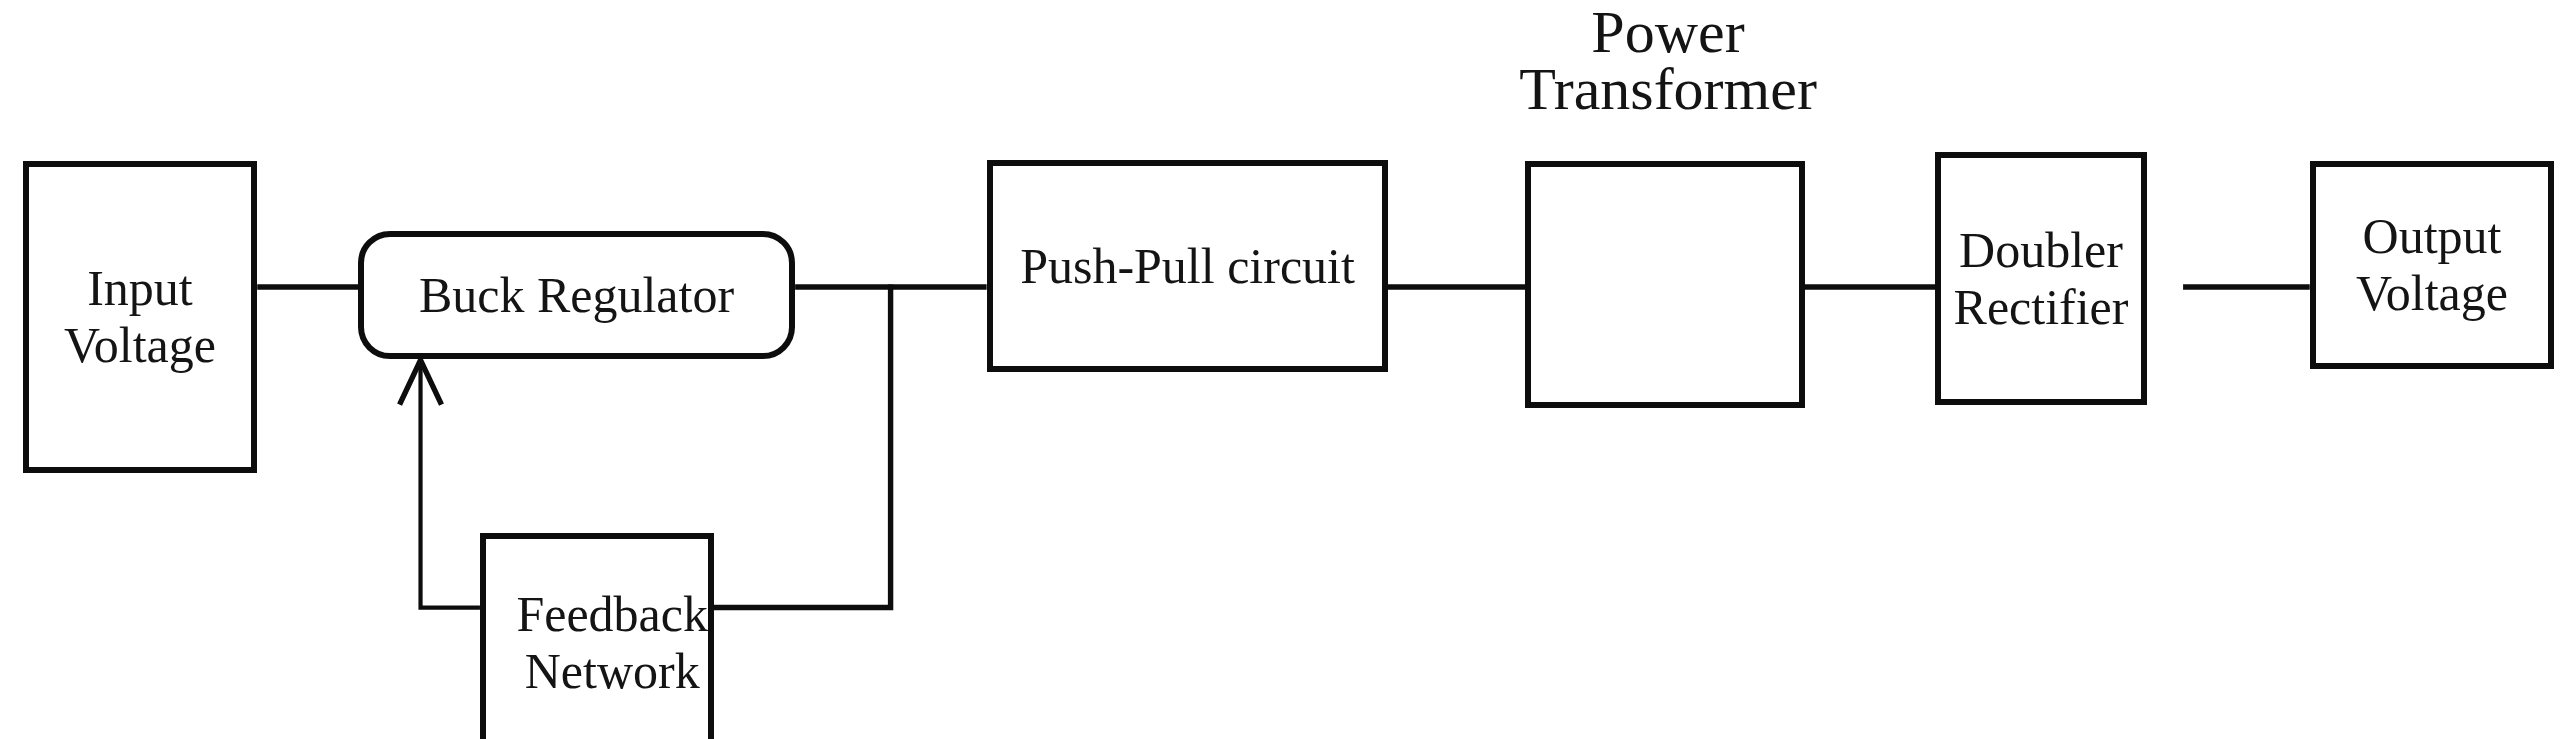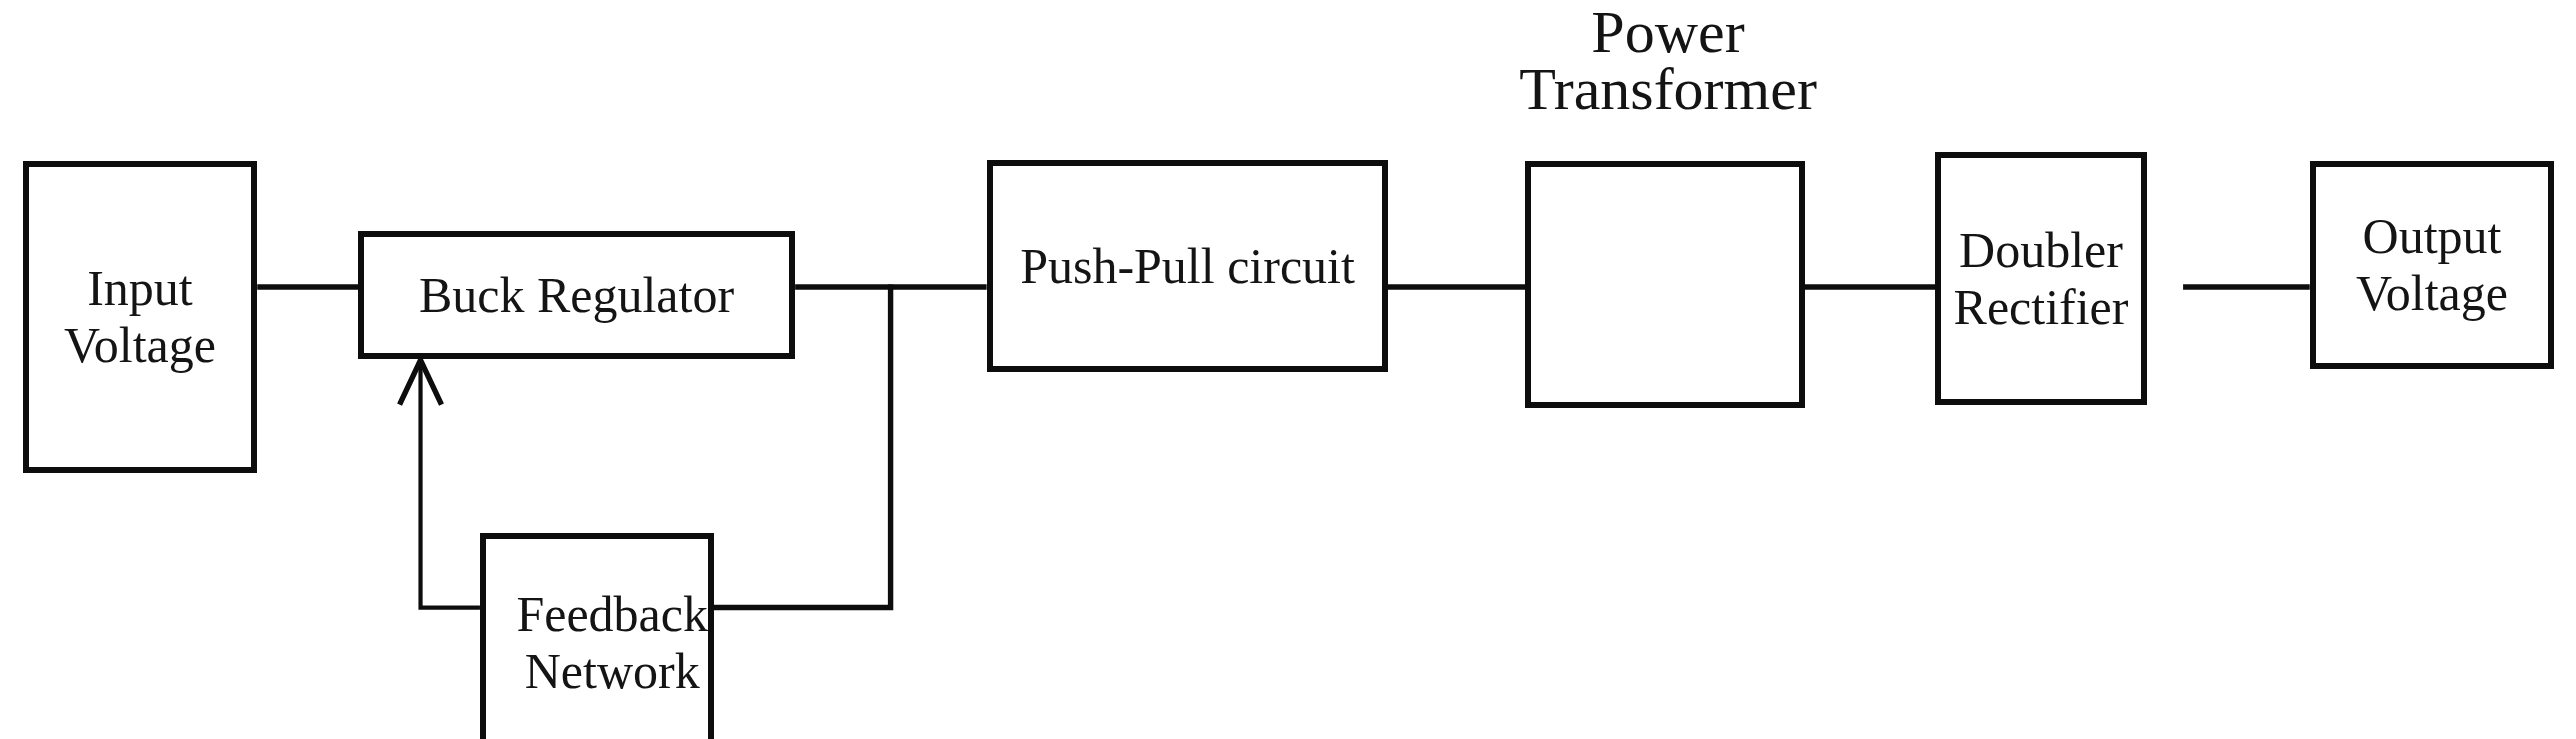--- a/index.html
+++ b/index.html
@@ -39,21 +39,21 @@
   .wire{stroke:var(--line);stroke-width:9;fill:none;}
   .wire-thin{stroke:var(--line);stroke-width:7;fill:none;}
   .arrowhead{stroke:var(--line);stroke-width:9;fill:none;stroke-linecap:square;}
   .coil{stroke:var(--winding);stroke-width:5;fill:none;}
   .core-line{stroke:var(--core);stroke-width:13;fill:none;}
   .x-mark{stroke:var(--x_marker);stroke-width:10;fill:none;stroke-linecap:square;}
   .pol-dot{fill:var(--dot_marker);stroke:none;}
 
   
   #box-input       {left:23px;  top:161px; width:234px; height:312px;}
-  #box-buck        {left:358px; top:231px; width:437px; height:128px;}
+  #box-buck        {left:358px; top:231px; width:437px; height:128px;border-radius:32px;}
   #box-feedback    {left:480px; top:533px; width:234px; height:220px;justify-content:flex-end;}
   #box-pushpull    {left:987px;top:160px; width:401px; height:212px;}
   #box-transformer {left:1525px;top:161px; width:280px; height:247px;}
   #box-doubler     {left:1935px;top:152px; width:212px; height:253px;}
   #box-output      {left:2310px;top:161px; width:244px; height:208px;}
   #transformer-title{left:1494px;top:3.6px;  width:348px;}
 </style>
 </head>
 <body>
 

